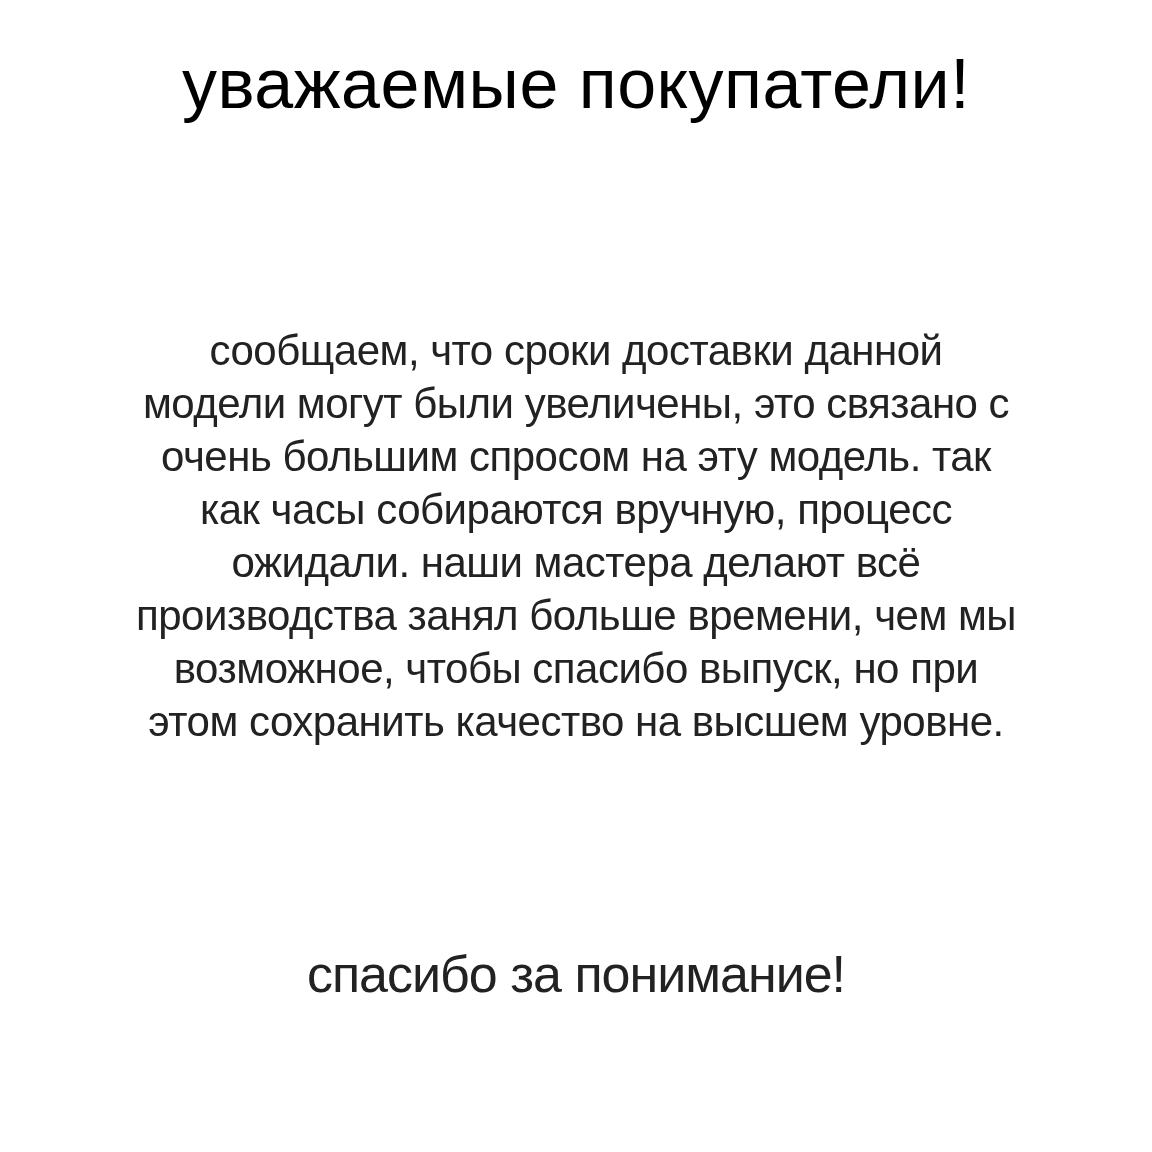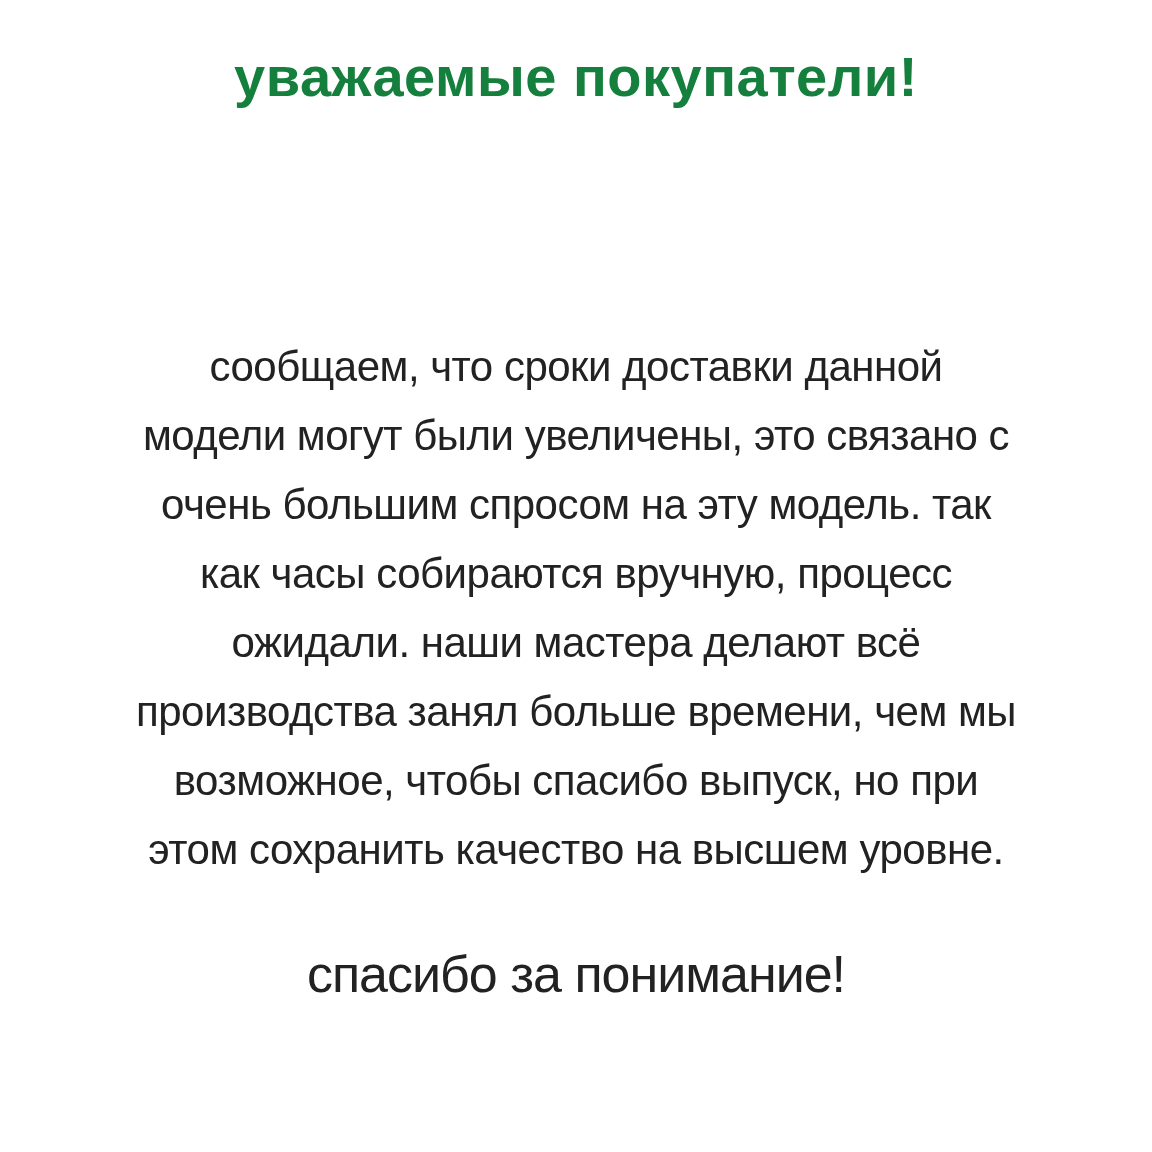--- a/index.html
+++ b/index.html
@@ -15,42 +15,41 @@
     overflow: hidden;
     font-family: "Liberation Sans", "DejaVu Sans", sans-serif;
     color: #1b1b1b;
   }
   .heading {
     position: absolute;
     top: 46px;
     left: 0;
     width: 100%;
     text-align: center;
-    font-size: 56px;
-    font-weight: 700;
+    font-size: 70px;
+    font-weight: 400;
     letter-spacing: 0.5px;
     line-height: 1.1;
-    color: #15803d;
+    color: #000000;
   }
   .body-block {
     position: absolute;
     top: 324px;
     left: 50%;
     transform: translateX(-50%);
     width: 1020px;
     text-align: center;
     font-weight: 300;
     color: #222222;
   }
   .body-line {
     font-size: 42px;
     line-height: 53px;
     letter-spacing: -0.5px;
     white-space: nowrap;
-    margin-top: 16px;
   }
   .footer {
     position: absolute;
     top: 944px;
     left: 0;
     width: 100%;
     text-align: center;
     font-size: 52px;
     font-weight: 300;
     letter-spacing: -1px;

